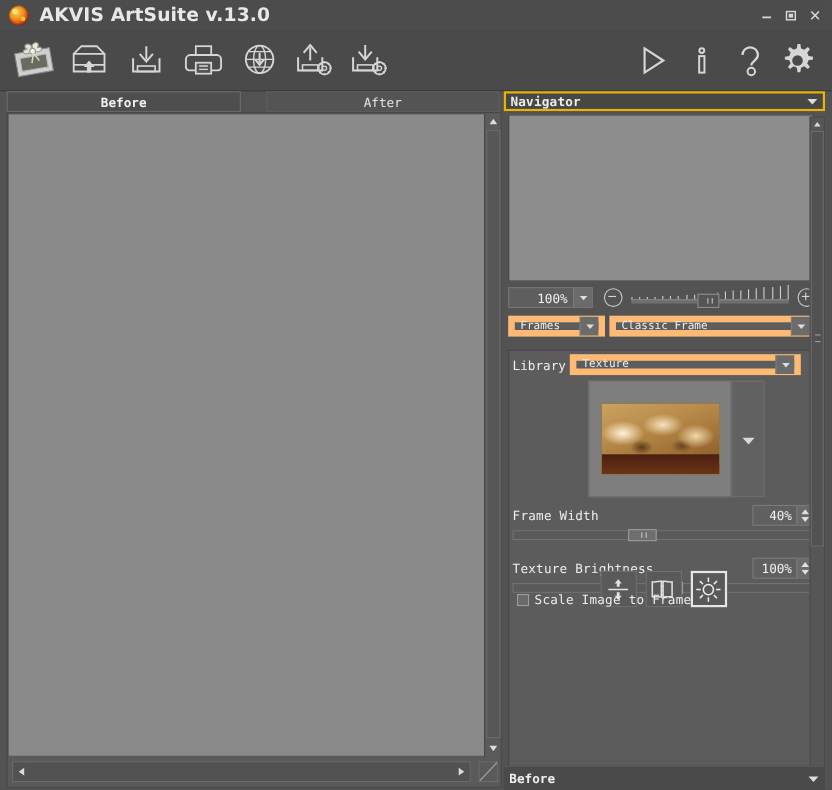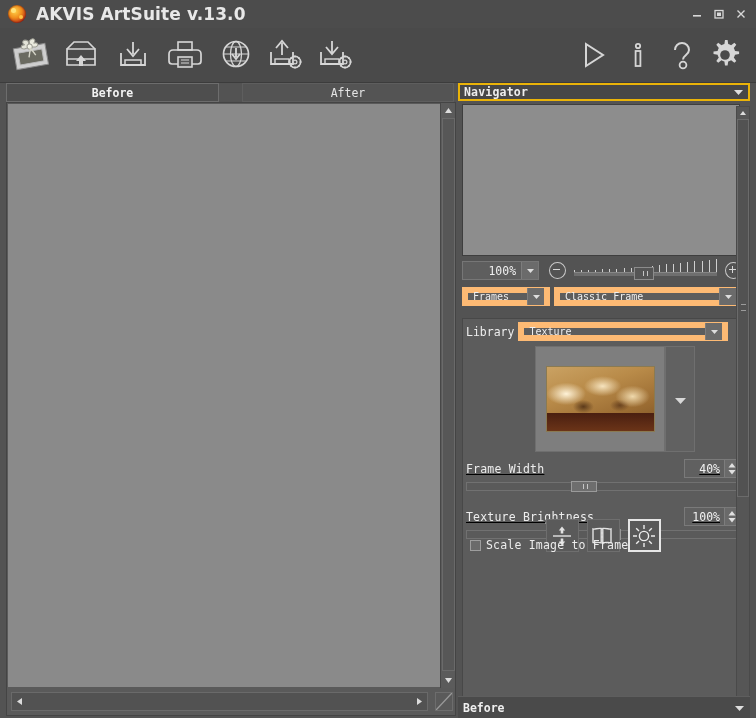--- a/index.html
+++ b/index.html
@@ -401,21 +401,20 @@
     box-sizing: border-box;
     display: flex;
     align-items: center;
     justify-content: center;
   }
 
   .slider-block {
     position: absolute;
     left: 3px;
     width: 274px;
-    text-decoration: underline;
   }
   .slider-head {
     display: flex;
     align-items: center;
     height: 19px;
   }
   .slider-name {
     flex: 1;
     color: #ededed;
     font-size: 11.5px;

